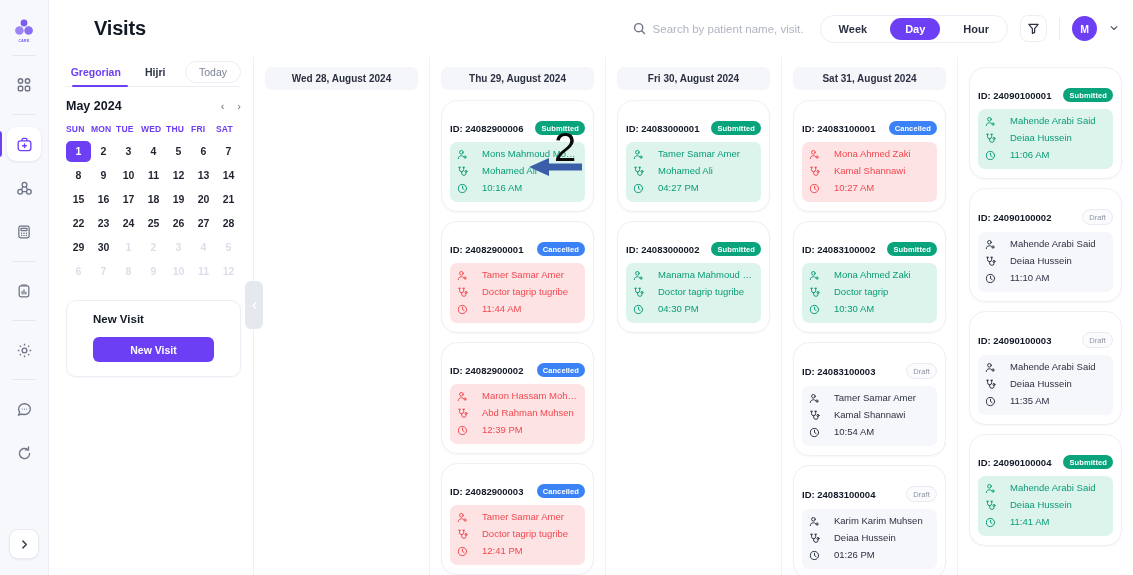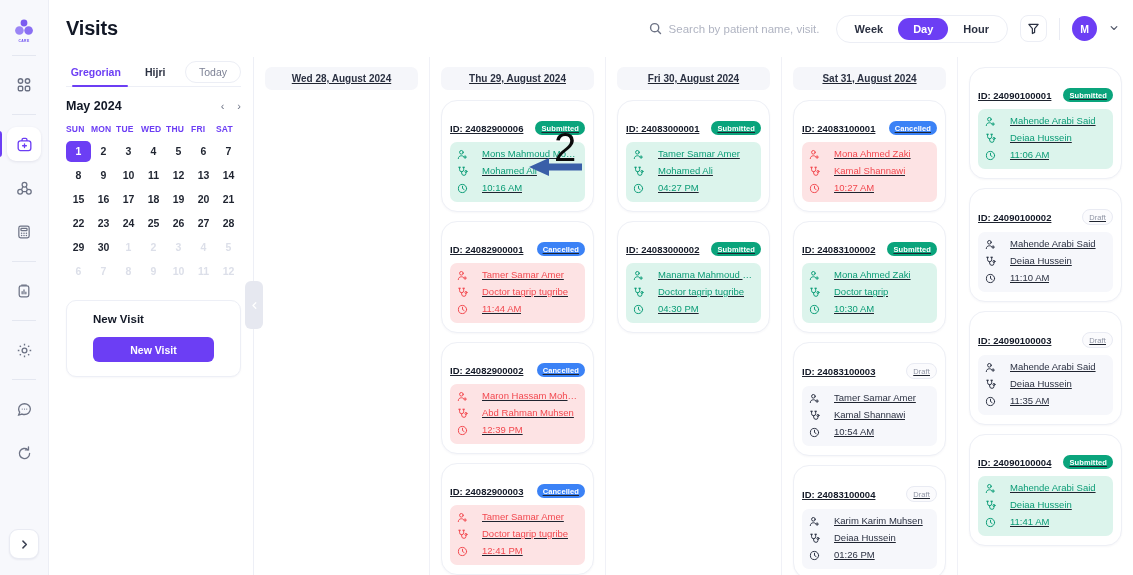--- a/index.html
+++ b/index.html
@@ -40,33 +40,33 @@
     color:#3b4152; box-shadow:0 1px 2px rgba(40,40,90,.07);
   }
 
   
   .main { flex: 1; height: 575px; display: flex; flex-direction: column; min-width: 0; }
 
   .topbar {
     height: 57px; flex: 0 0 57px; display: flex; align-items: center;
     padding: 0 14px 0 17px; gap: 12px;
   }
-  .page-title { font-size: 20px; font-weight: 700; color:#121826; letter-spacing:-.2px; }
+  .page-title { font-size: 20px; font-weight: 700; color:#121826; letter-spacing:-.2px;margin-left:28px; }
   .top-spacer { flex: 1; }
 
   .search { display:flex; align-items:center; gap:7px; min-width: 175px; }
   .search input {
     border:none; outline:none; background:transparent;
     font-family:"Liberation Sans", sans-serif; font-size:11.5px; color:#3c4253; width: 150px;
   }
   .search input::placeholder { color:#b0b4c2; }
 
   .seg {
     display:flex; align-items:center; border:1px solid #eceef5; border-radius:17px;
-    padding:3px; height:28px; background:#fff;
+    padding:3px; height:28px; background:#fff;gap:8px;
   }
   .seg button {
     border:none; background:transparent; cursor:pointer;
     font-family:"Liberation Sans", sans-serif; font-size:11px; font-weight:700;
     color:#2b3142; padding:0 15px; height:22px; border-radius:14px; line-height:22px;
   }
   .seg button.on { background:#6c3ef4; color:#fff; }
 
   .icon-btn {
     width:27px; height:27px; border-radius:8px; border:1px solid #eceef5; background:#fff;
@@ -122,21 +122,21 @@
     background:#fff; box-shadow:0 1px 2px rgba(40,40,90,.035);
   }
   .newvisit-title { font-size:11.5px; font-weight:700; color:#121826; }
   .newvisit-btn {
     margin-top:12px; width:100%; height:25px; border:none; border-radius:6px;
     background:#6c3ef4; color:#fff; font-size:10.5px; font-weight:700; cursor:pointer;
     font-family:"Liberation Sans", sans-serif;
   }
 
   
-  .boardwrap { flex:1; display:flex; min-width:0; position:relative;text-decoration:underline; }
+  .boardwrap { flex:1; display:flex; min-width:0; position:relative; }
   .collapse-handle {
     position:absolute; left:-9px; top:224px; width:18px; height:48px;
     background:#e6e8f0; border-radius:6px; display:flex; align-items:center; justify-content:center;
     color:#fff; font-size:10px; cursor:pointer; z-index:5;
   }
   .rail-divider { width:1px; background:#edeff6; flex:0 0 1px; }
 
   
   .board { flex:1; display:flex; min-width:0; overflow:hidden; }
   .col {

